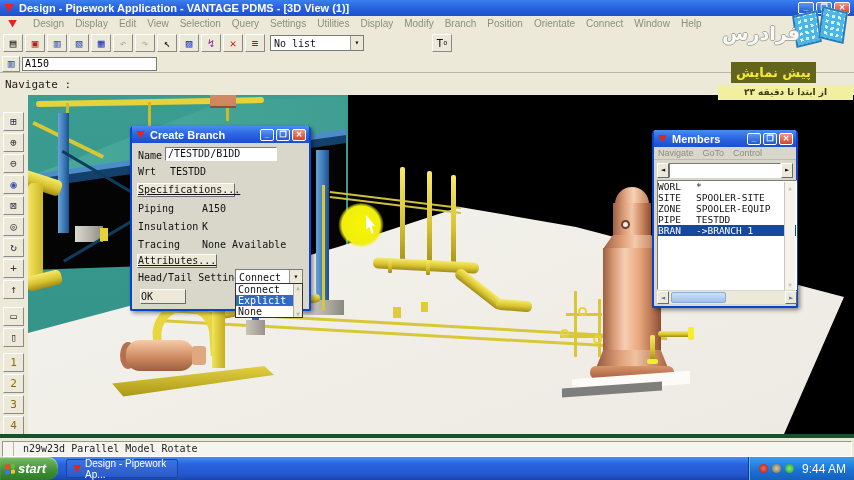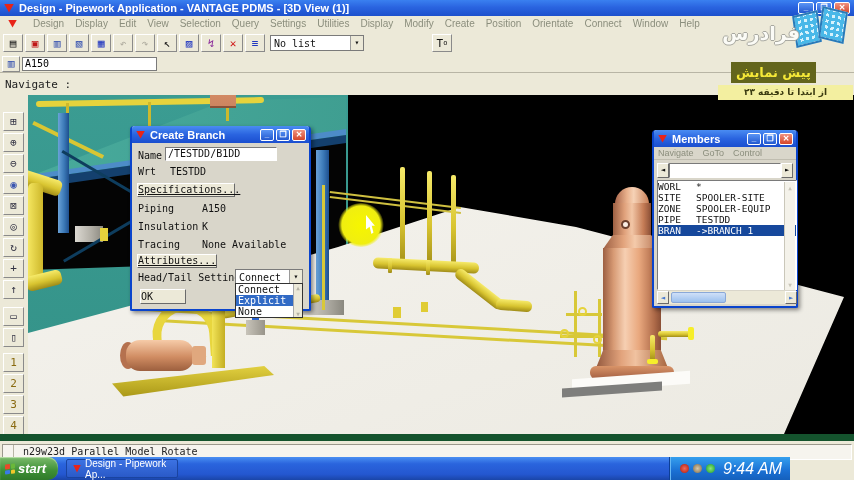--- a/index.html
+++ b/index.html
@@ -97,47 +97,47 @@
   #mvscroll { position:absolute; right:1px; top:1px; width:11px; height:108px;
     background:#f4f2ea; border-left:1px solid #cac7ba; color:#c8c5b8; font-size:6px;
     display:flex; flex-direction:column; justify-content:space-between; align-items:center; }
   #mhscroll { position:absolute; left:3px; top:161px; width:140px; height:13px;
     background:#ece9d8; display:flex; }
   #mthumb { width:55px; height:11px; margin:1px 0 0 2px; border-radius:2px;
     background:linear-gradient(#cfe0f8,#9cc0ee); border:1px solid #8aa8d8; }
 
   
   #statusbar { left:0; top:434px; width:854px; height:23px; background:#ece9d8;
-    border-top:7px solid #14532d; }
+    border-top:4px solid #14532d; }
   #statusfield { position:absolute; left:2px; top:3px; width:850px; height:16px;
     background:#f6f4ee; border:1px solid; border-color:#9a988c #fff #fff #9a988c;
     font-size:10px; line-height:14px; padding-left:20px; color:#222; }
   #statusdiv { position:absolute; left:13px; top:4px; width:1px; height:14px; background:#b8b5a5; }
-  #taskbar { left:0; top:457px; width:790px; height:23px;
+  #taskbar { left:0; top:457px; width:854px; height:23px;
     background:linear-gradient(180deg,#4a8ff2,#2a64dd 30%,#2457d0 75%,#1a45a8);
     display:flex; align-items:center; font-family:"Liberation Sans",sans-serif; }
   #startbtn { width:58px; height:23px; border-radius:0 10px 10px 0;
     background:linear-gradient(180deg,#7cbb6c,#3d8f35 60%,#2f7a2a);
     color:#fff; font-weight:bold; font-style:italic; font-size:13px;
     display:flex; align-items:center; gap:3px; padding-left:5px;
     box-shadow:inset 0 1px 1px #b8e0a8; }
   .flag { width:10px; height:10px; display:grid; grid-template:1fr 1fr/1fr 1fr; gap:1px;
     transform:skewY(-6deg); }
   .flag i { border-radius:1px; }
   .taskbtn { height:19px; margin-left:8px; border-radius:2px; color:#fff; font-size:10px;
     display:flex; align-items:center; gap:4px; padding:0 6px; width:104px;
     border:1px solid #1a44a0; }
   .taskbtn.b1 { background:linear-gradient(#5795f2,#3a76e0); }
   .taskbtn.b2 { background:linear-gradient(#3c72e2,#2a5ac8); width:112px; }
   .tvlogo { width:8px; height:8px; background:#e82418; clip-path:polygon(0 0,100% 0,50% 100%); flex:none; }
   #tray { margin-left:auto; height:23px; display:flex; align-items:center; gap:4px;
     padding:0 8px 0 10px; background:linear-gradient(180deg,#35a0ee,#1a70d4 60%,#1560bc);
     border-left:1px solid #0c3e96; box-shadow:inset 1px 0 0 #66b8f4; }
   .trayicon { width:9px; height:9px; border-radius:50%; }
-  #clock { color:#fff; font-size:16px; margin-left:4px;font-style:italic; }
+  #clock { color:#fff; font-size:12px; margin-left:4px; }
 
   
   #fd-logo { left:790px; top:5px; width:62px; height:50px; z-index:60; }
   .page { position:absolute; width:26px; height:32px; background:#d6f2fc;
     border:2px solid #2a7ab8; background-image:
       repeating-linear-gradient(0deg,#49b8e8 0 3px,transparent 3px 6px),
       repeating-linear-gradient(90deg,#49b8e8 0 3px,transparent 3px 6px); }
   #fd-text { left:720px; top:22px; width:80px; z-index:60; direction:rtl;
     font-family:"DejaVu Sans",sans-serif; font-size:19px; font-weight:bold; color:#fbfbf6;
     text-shadow:-1px 0 #a8a8a0,1px 0 #a8a8a0,0 -1px #a8a8a0,0 1px #a8a8a0; }
@@ -168,21 +168,21 @@
     <span>Design</span>
     <span>Display</span>
     <span>Edit</span>
     <span>View</span>
     <span>Selection</span>
     <span>Query</span>
     <span>Settings</span>
     <span>Utilities</span>
     <span>Display</span>
     <span>Modify</span>
-    <span>Create</span>
+    <span>Branch</span>
     <span>Position</span>
     <span>Orientate</span>
     <span>Connect</span>
     <span>Window</span>
     <span>Help</span>
   </div>
 
   <div class="abs" id="toolbar1">
     <span class="tbtn">
         <span>▤</span>

